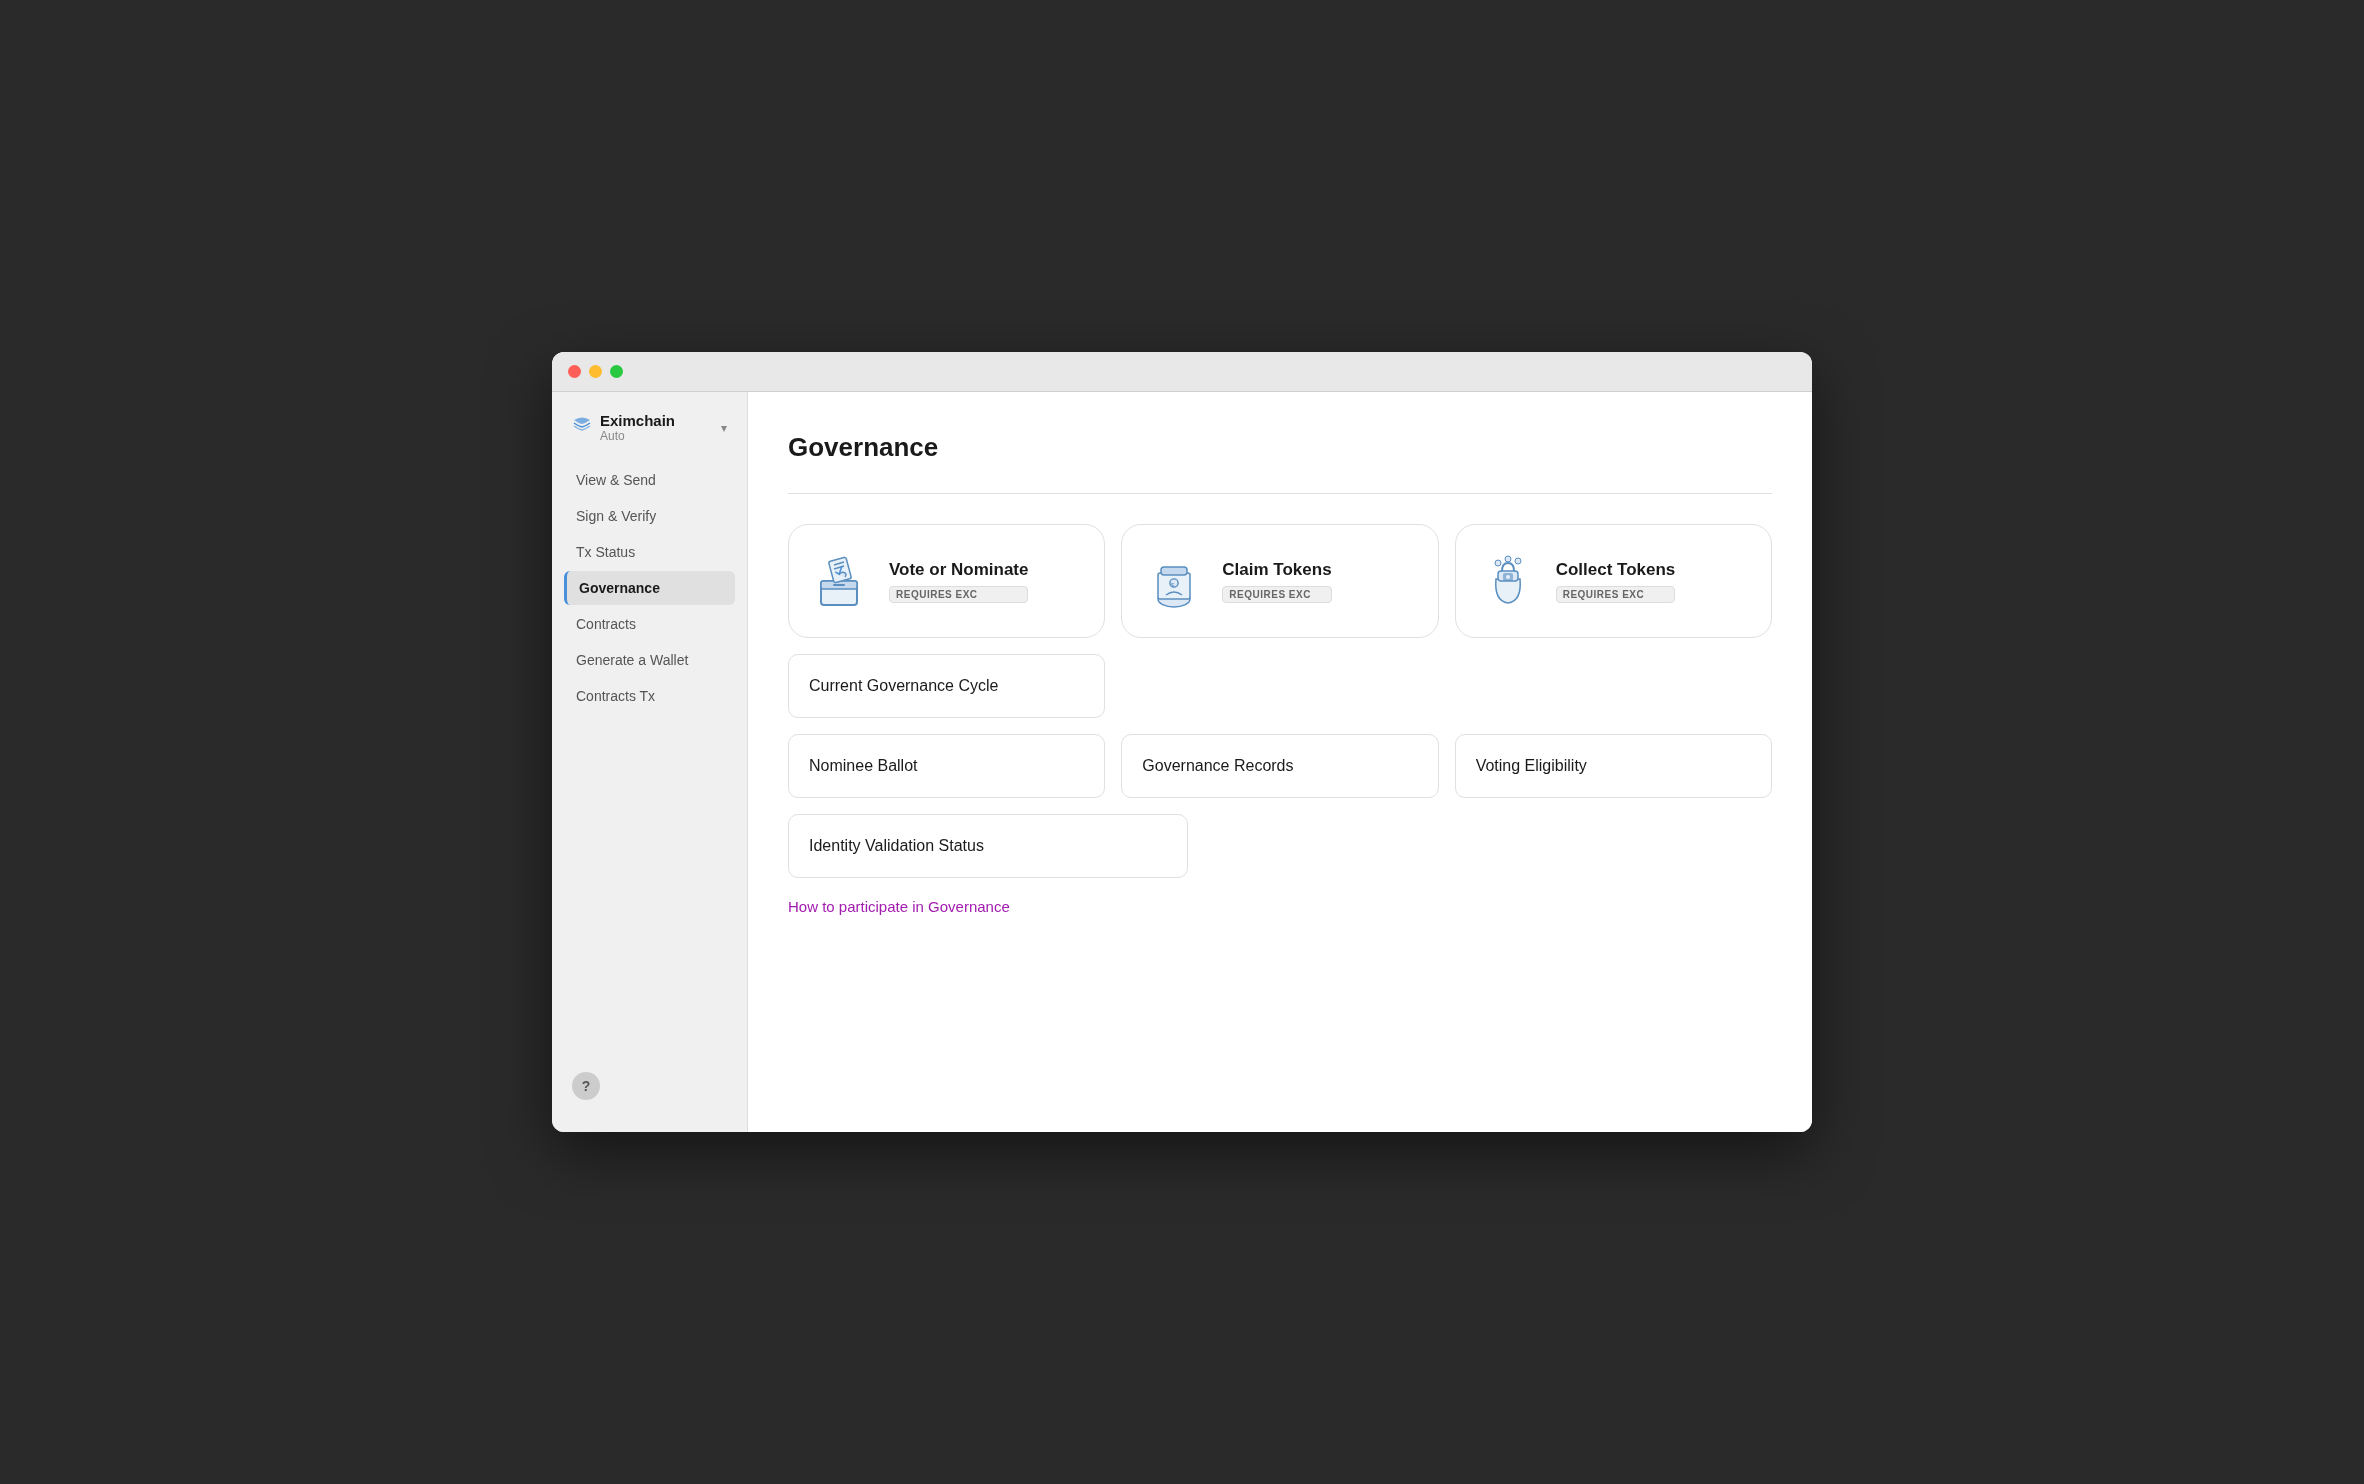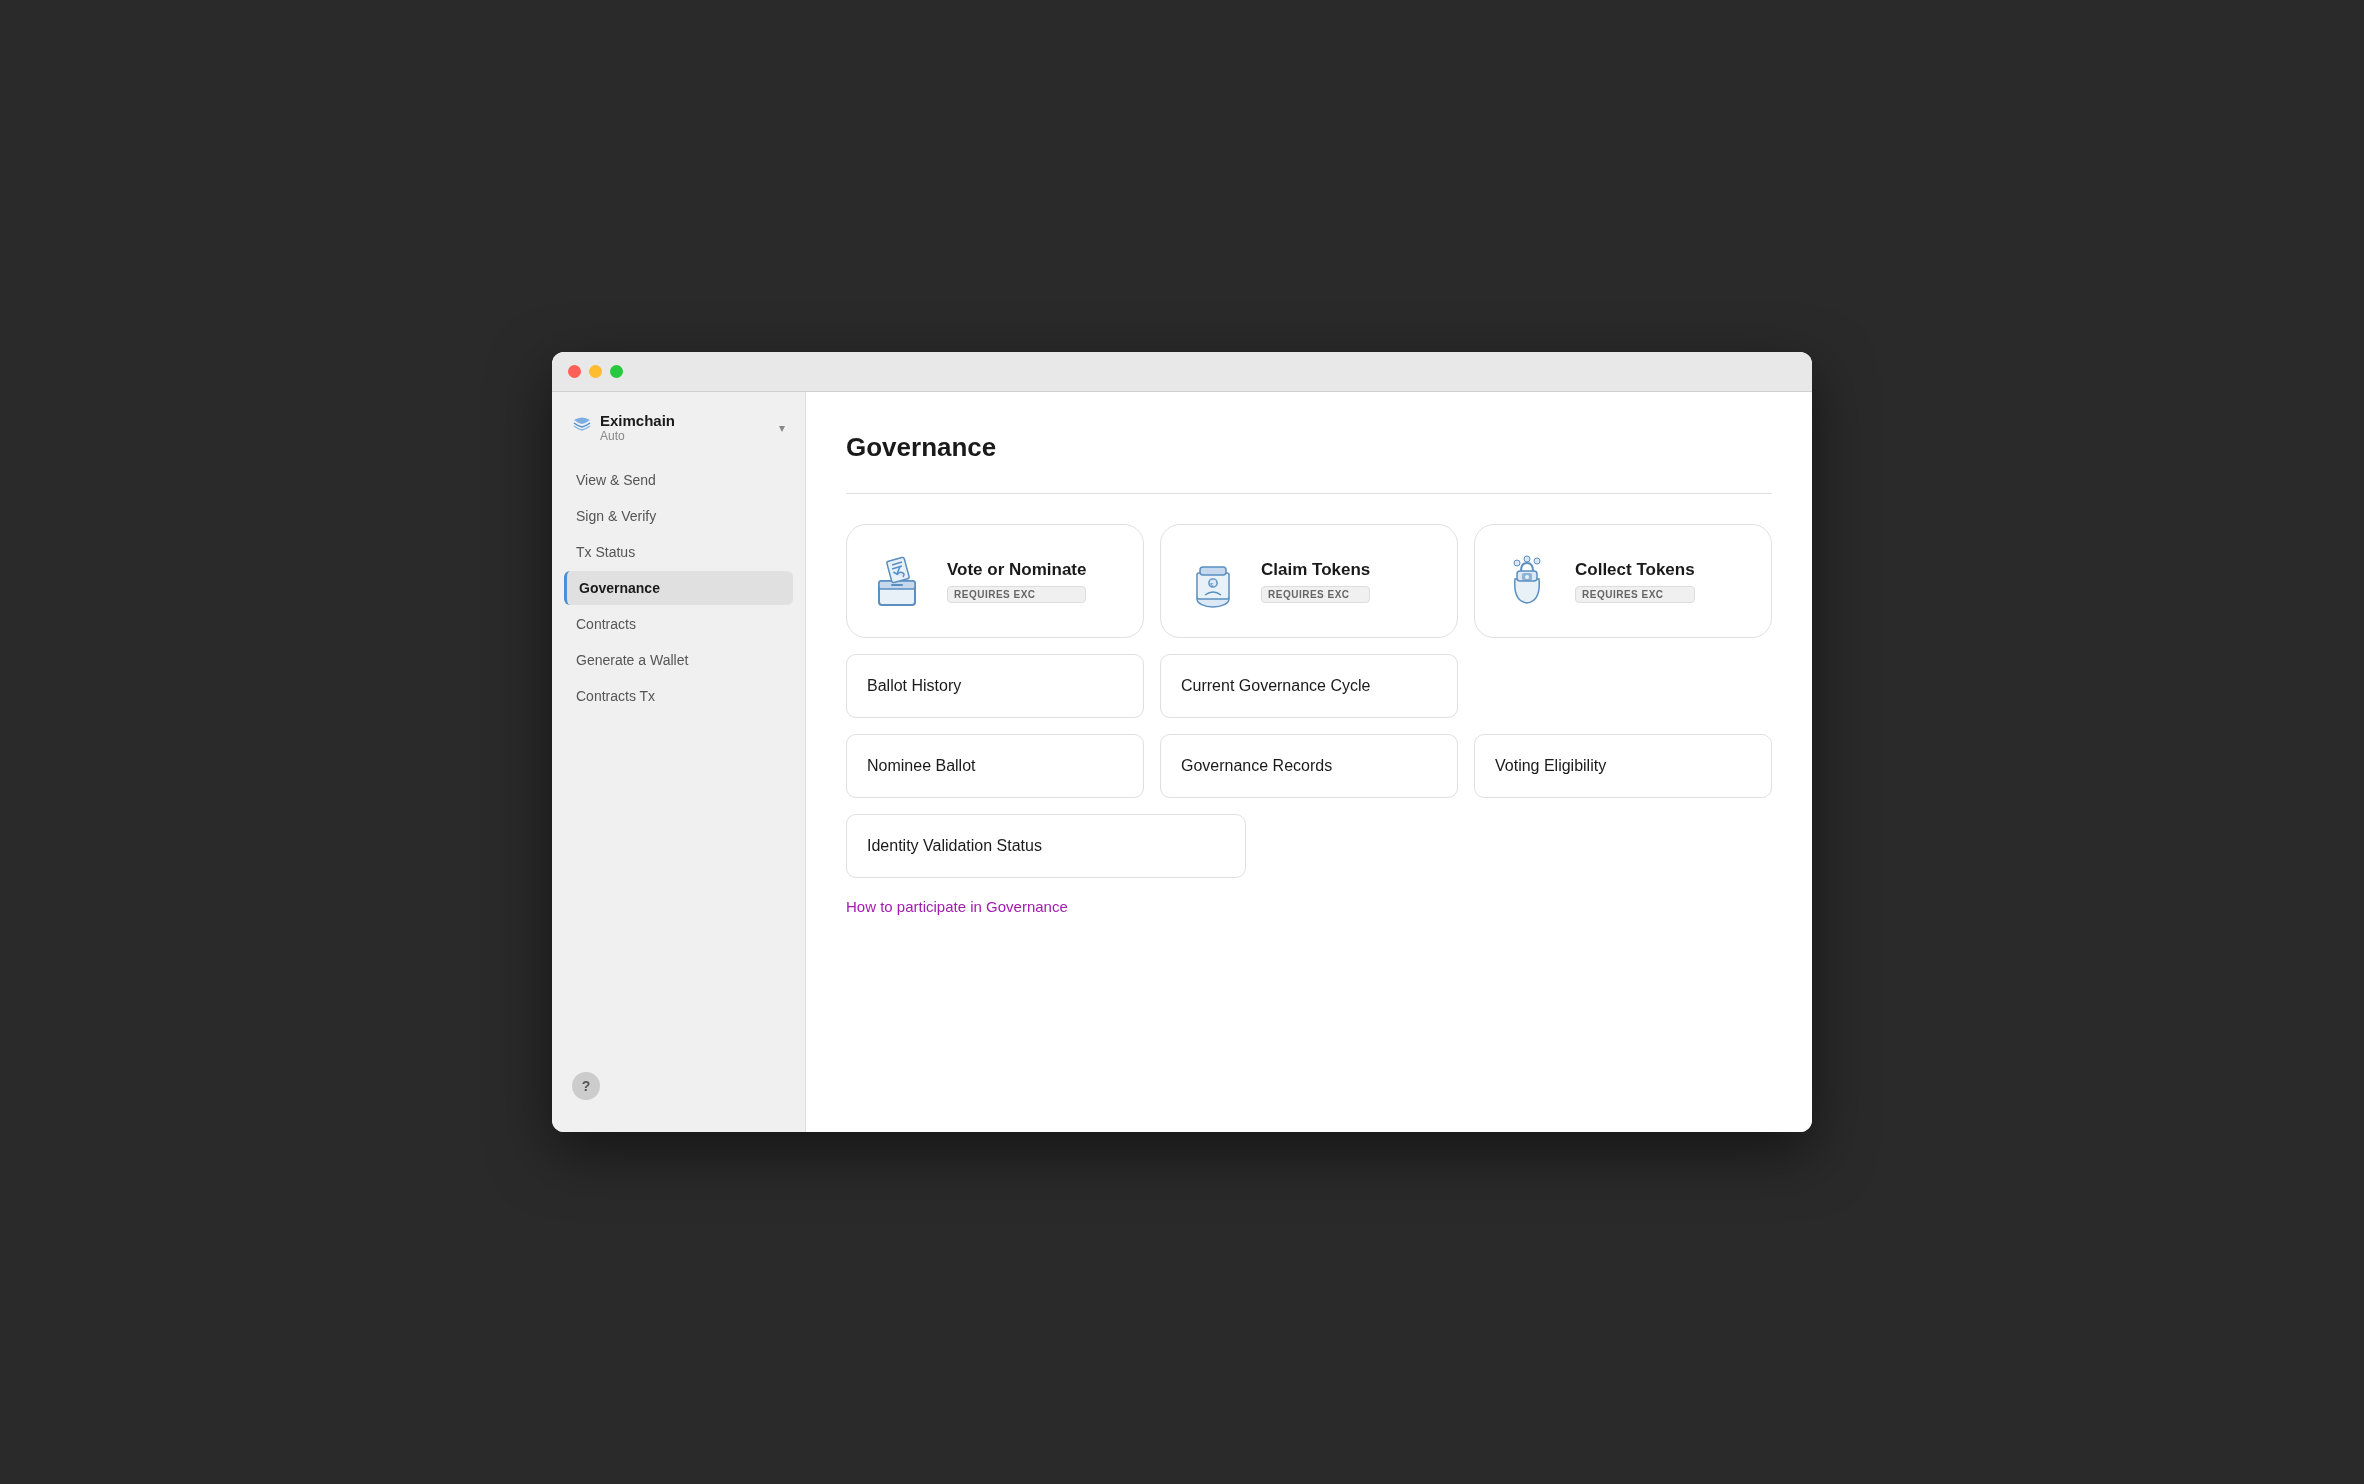--- a/index.html
+++ b/index.html
@@ -47,21 +47,21 @@
     .tl-red { background: #ff5f57; }
     .tl-yellow { background: #febc2e; }
     .tl-green { background: #28c840; }
 
     .app-body {
       display: flex;
       flex: 1;
     }
 
     .sidebar {
-      width: 254px;
+      width: 196px;
       background: #f0f0f0;
       border-right: 1px solid #ddd;
       display: flex;
       flex-direction: column;
       padding: 20px 0;
       flex-shrink: 0;
     }
 
     .sidebar-brand {
       display: flex;
@@ -376,21 +376,20 @@
           <div class="card-text">
             <span class="card-title">Collect Tokens</span>
             <span class="card-badge">REQUIRES EXC</span>
           </div>
         </div>
 
       </div>
 
       
       <div class="action-grid">
-        <button class="action-card">Ballot History</button>
         <button class="action-card">Current Governance Cycle</button>
       </div>
 
       
       <div class="action-grid">
         <button class="action-card">Nominee Ballot</button>
         <button class="action-card">Governance Records</button>
         <button class="action-card">Voting Eligibility</button>
       </div>
 

